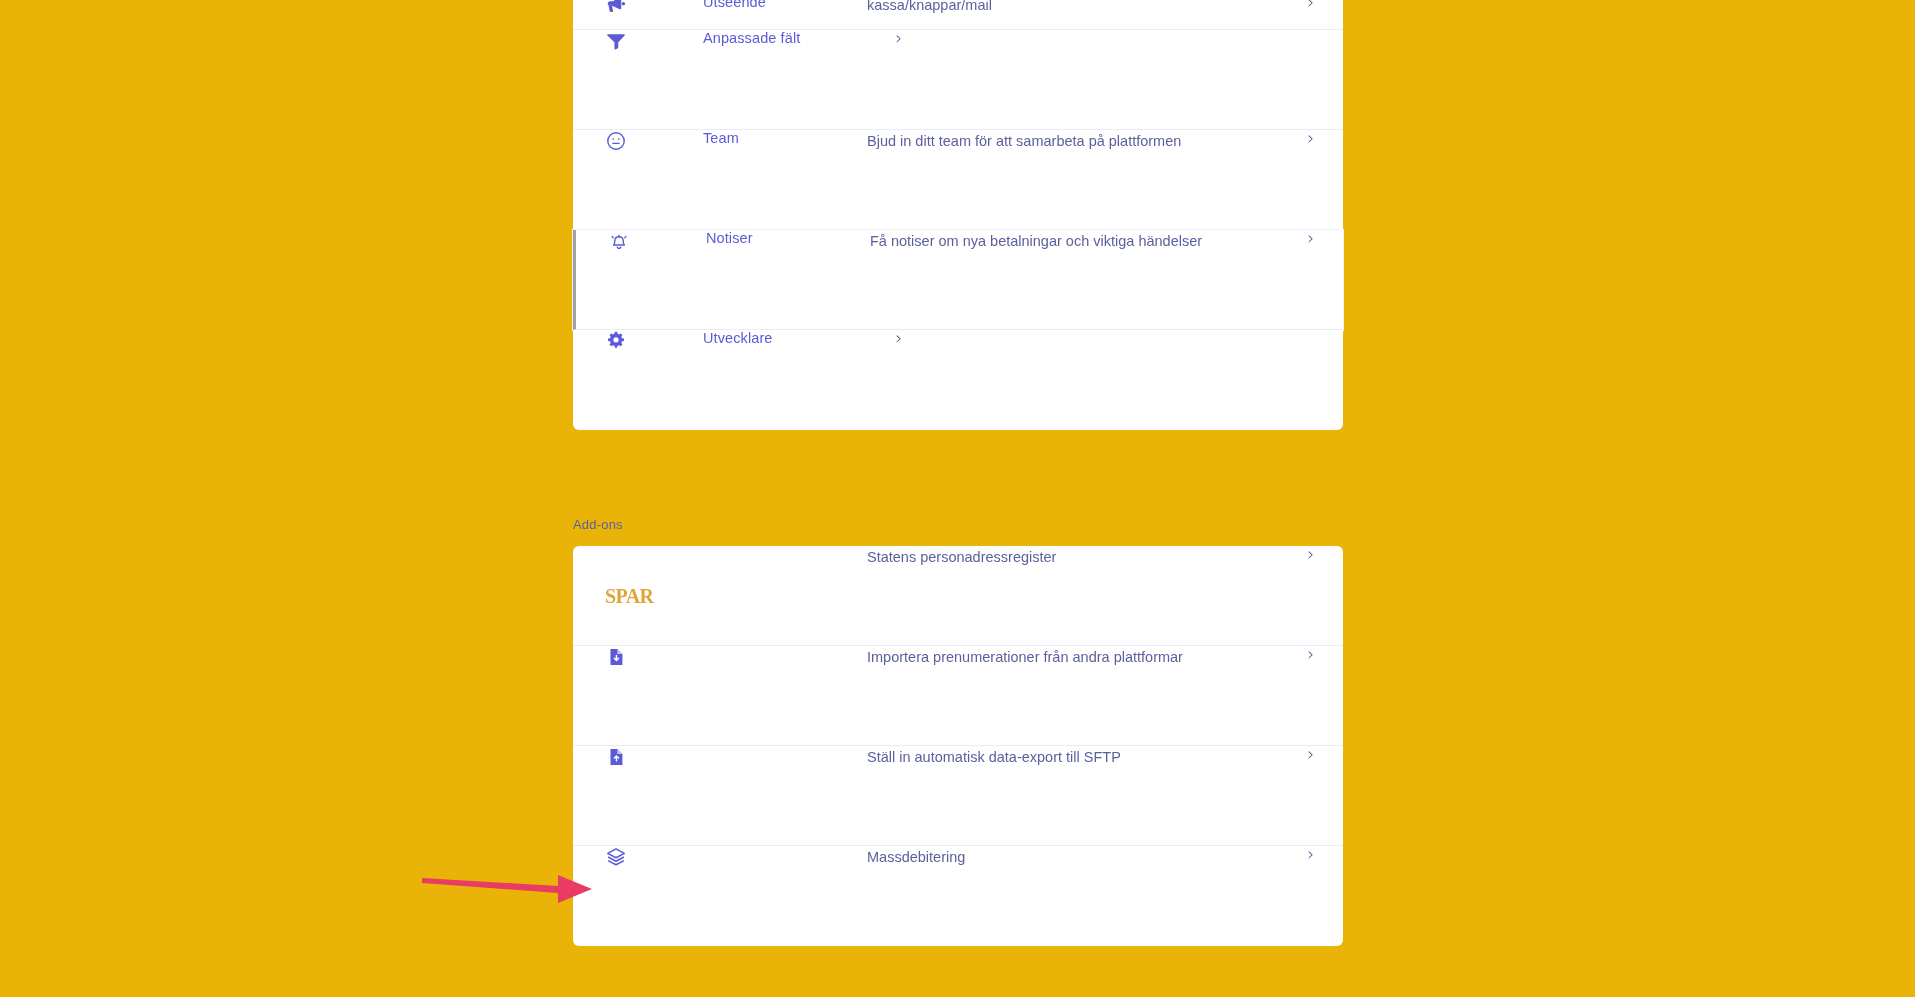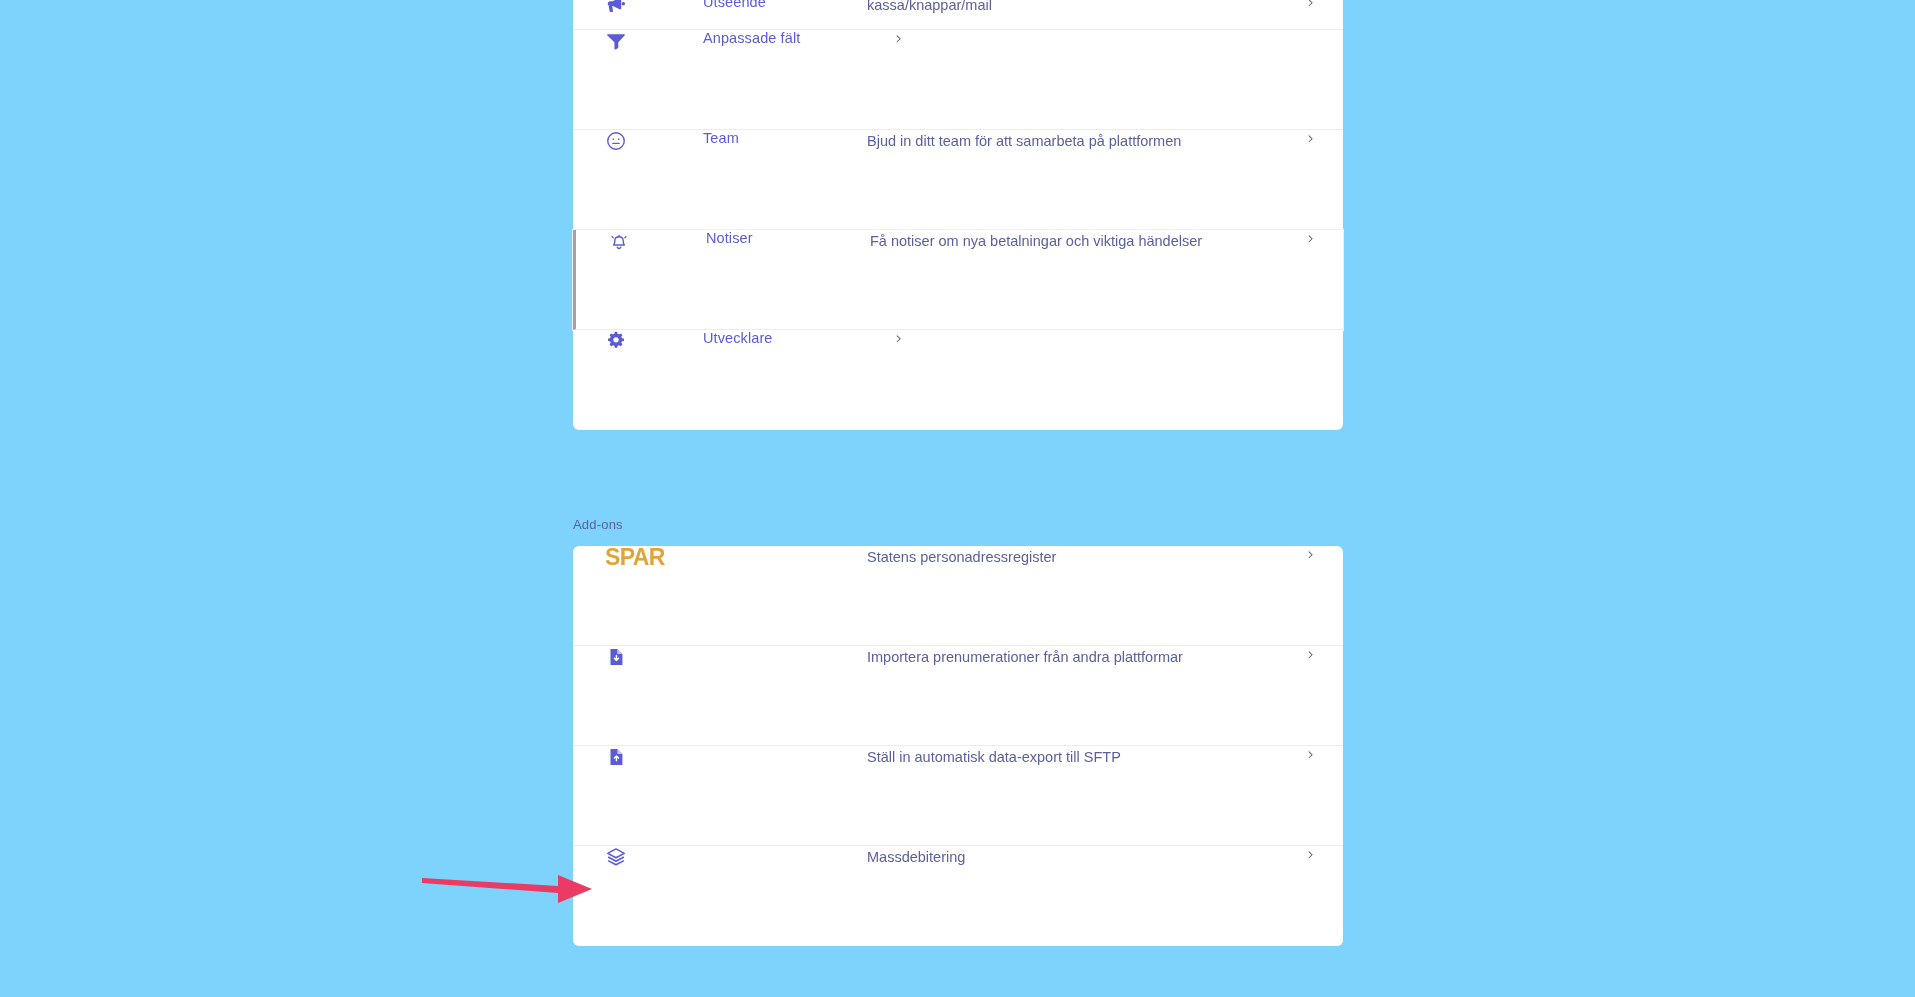--- a/index.html
+++ b/index.html
@@ -10,21 +10,21 @@
     height: 997px;
     background: #fbfbfe;
     font-family: "Liberation Sans", sans-serif;
     overflow: hidden;
   }
 
   .page {
     position: relative;
     width: 1915px;
     height: 997px;
-    background: #7dd3fc;
+    background: #eab308;
   }
 
   
   .column {
     position: absolute;
     left: 573px;
     width: 770px;
   }
 
   .group {
@@ -101,27 +101,28 @@
     font-weight: 300;
     color: #3f3d7a;
     font-family: "DejaVu Sans", sans-serif;
   }
 
   
   .ico { width: 22px; height: 22px; display: block; }
   .ico svg { display: block; width: 22px; height: 22px; }
 
   .spar-logo {
-    font-family: Liberation Sans, sans-serif;
+    font-family: Liberation Serif, serif;
     font-weight: 700;
-    font-size: 23px;
+    font-size: 20px;
     letter-spacing: -0.6px;
     color: #e0a538;
     line-height: 1;
     display: block;
+    margin-top: 40px;
   }
   .spar-logo .cut { position: relative; }
 
   
   .section-head {
     font-size: 13px;
     color: #5c5f9e;
     letter-spacing: .2px;
   }
 

